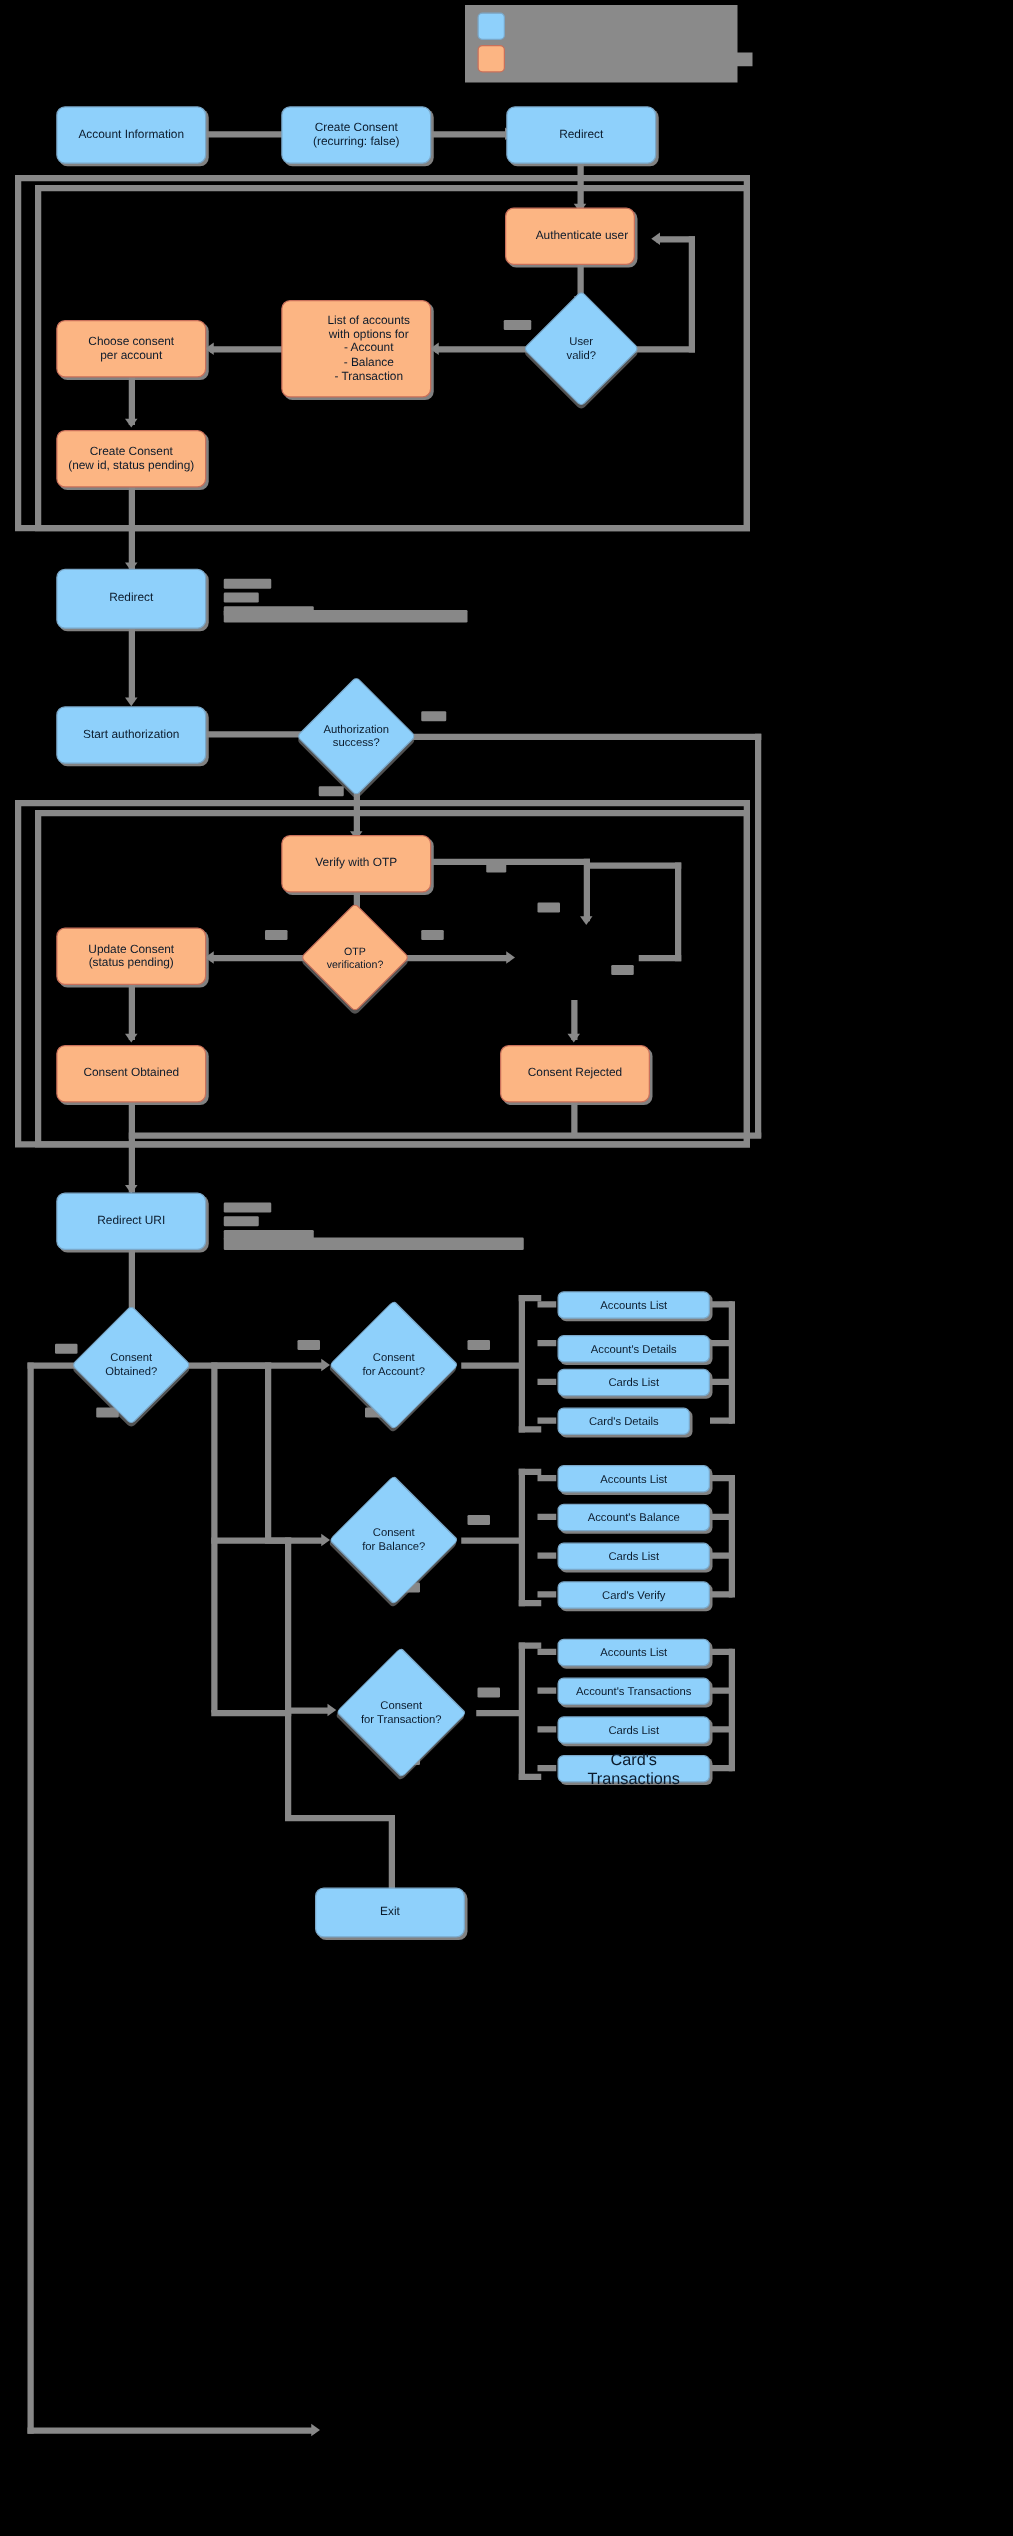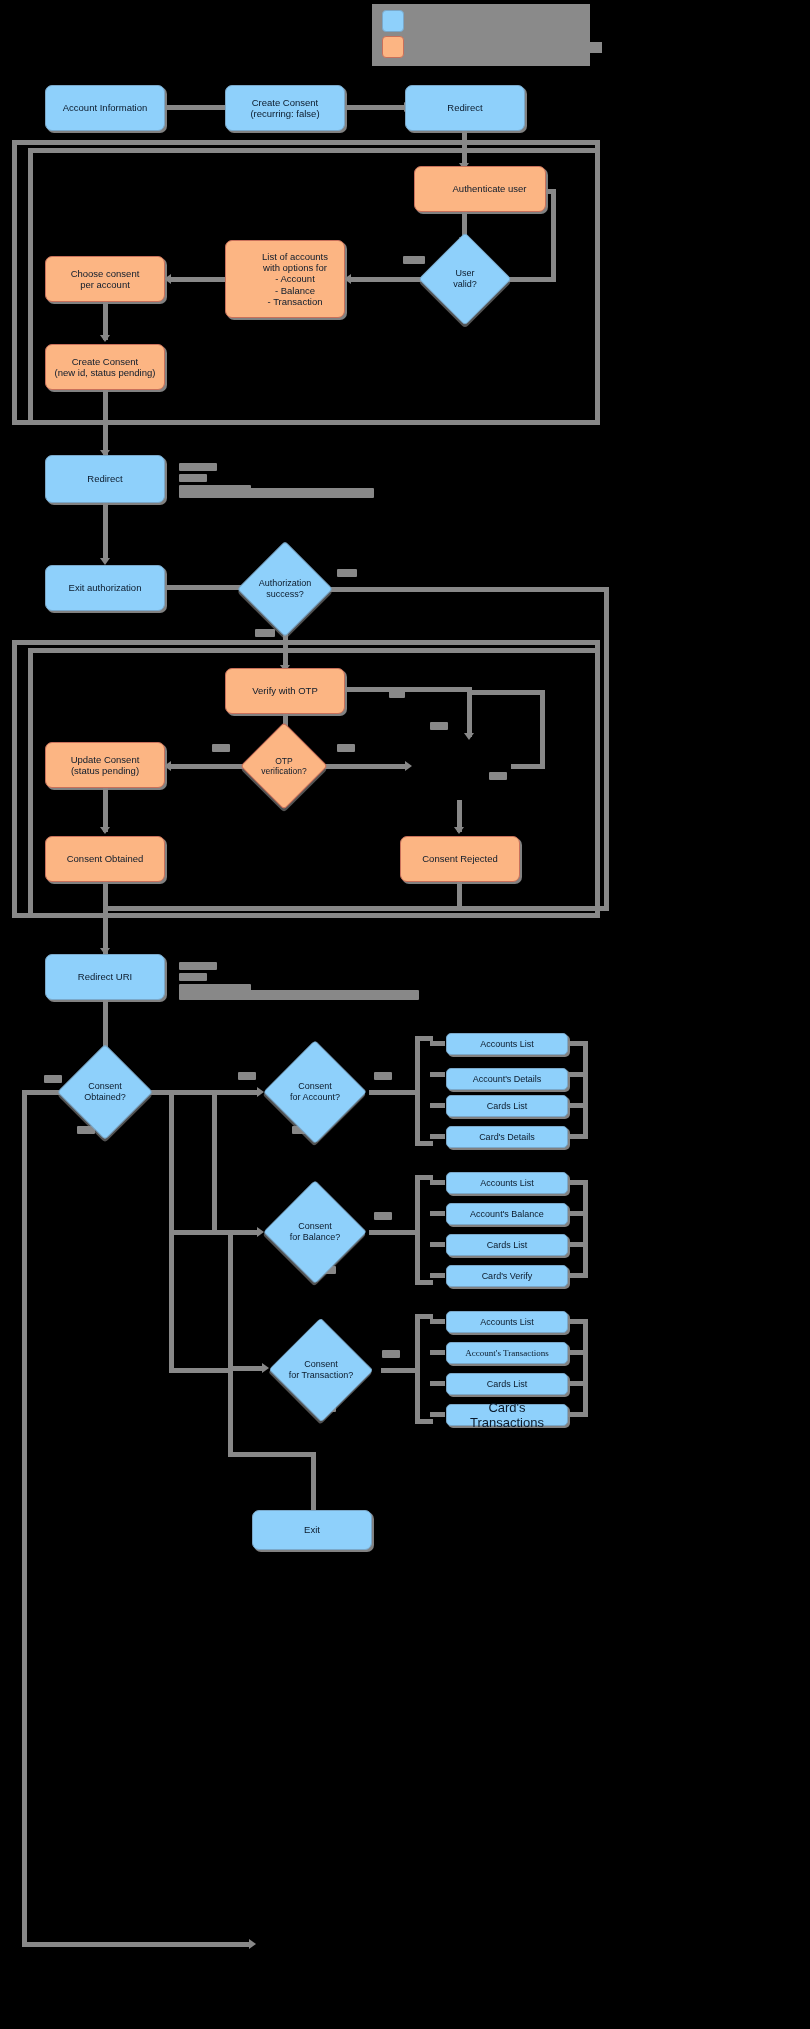--- a/index.html
+++ b/index.html
@@ -109,21 +109,21 @@
   <div class="node blue" style="left:405px;top:85px;width:120px;height:46px;font-size:9.5px;">
     <span class="lbl">Redirect</span>
   </div>
 
   <div class="frame" style="left:12px;top:140px;width:578px;height:275px;"></div>
   <div class="frame" style="left:28px;top:148px;width:562px;height:267px;"></div>
 
   <div class="ln" style="left:462px;top:131px;width:5px;height:37px;"></div>
   <div class="arrow ar-d" style="left:459px;top:163px;"></div>
 
-  <div class="node orange" style="left:414px;top:166px;width:132px;height:46px;font-size:9.5px;padding-left:19px;">
+  <div class="node orange" style="left:404px;top:166px;width:104px;height:46px;font-size:9.5px;padding-left:19px;">
     <span class="lbl">Authenticate user</span>
   </div>
 
   <div class="ln" style="left:462px;top:212px;width:5px;height:30px;"></div>
   <div class="arrow ar-d" style="left:459px;top:237px;"></div>
 
   <div class="diamond blue-d" style="left:432px;top:246px;width:66px;height:66px;">
     <div class="shape"></div>
     <div class="dlbl" style="font-size:9px;">User
 valid?</div>
@@ -171,21 +171,21 @@
 
   <div class="redact" style="left:179px;top:463px;width:38px;height:8px;"></div>
   <div class="redact" style="left:179px;top:474px;width:28px;height:8px;"></div>
   <div class="redact" style="left:179px;top:485px;width:72px;height:8px;"></div>
   <div class="redact" style="left:179px;top:488px;width:195px;height:10px;"></div>
 
   <div class="ln" style="left:103px;top:503px;width:5px;height:58px;"></div>
   <div class="arrow ar-d" style="left:100px;top:558px;"></div>
 
   <div class="node blue" style="left:45px;top:565px;width:120px;height:46px;font-size:9.5px;">
-    <span class="lbl">Exit authorization</span>
+    <span class="lbl">Start authorization</span>
   </div>
 
   <div class="ln" style="left:165px;top:585px;width:85px;height:5px;"></div>
   <div class="arrow ar-r" style="left:247px;top:582px;"></div>
 
   <div class="diamond blue-d" style="left:251px;top:555px;width:68px;height:68px;">
     <div class="shape"></div>
     <div class="dlbl" style="font-size:9px;">Authorization
 success?</div>
   </div>
@@ -307,21 +307,21 @@
 
   <div class="node blue ep" style="left:446px;top:1033px;width:122px;height:22px;font-size:9px;border-radius:5px;">
     <span class="lbl">Accounts List</span>
   </div>
   <div class="node blue ep" style="left:446px;top:1068px;width:122px;height:22px;font-size:9px;border-radius:5px;">
     <span class="lbl">Account's Details</span>
   </div>
   <div class="node blue ep" style="left:446px;top:1095px;width:122px;height:22px;font-size:9px;border-radius:5px;">
     <span class="lbl">Cards List</span>
   </div>
-  <div class="node blue ep" style="left:446px;top:1126px;width:122px;height:22px;font-size:9px;border-radius:5px;">
+  <div class="node blue ep" style="left:446px;top:1126px;width:106px;height:22px;font-size:9px;border-radius:5px;">
     <span class="lbl">Card's Details</span>
   </div>
 
   <div class="ln" style="left:568px;top:1041px;width:18px;height:5px;"></div>
   <div class="ln" style="left:568px;top:1072px;width:18px;height:5px;"></div>
   <div class="ln" style="left:568px;top:1103px;width:18px;height:5px;"></div>
   <div class="ln" style="left:568px;top:1134px;width:18px;height:5px;"></div>
   <div class="ln" style="left:583px;top:1041px;width:5px;height:98px;"></div>
 
   <div class="ln" style="left:212px;top:1090px;width:5px;height:142px;"></div>
@@ -383,21 +383,21 @@
   <div class="ln" style="left:415px;top:1314px;width:18px;height:5px;"></div>
   <div class="ln" style="left:415px;top:1419px;width:18px;height:5px;"></div>
   <div class="ln" style="left:430px;top:1319px;width:15px;height:5px;"></div>
   <div class="ln" style="left:430px;top:1350px;width:15px;height:5px;"></div>
   <div class="ln" style="left:430px;top:1381px;width:15px;height:5px;"></div>
   <div class="ln" style="left:430px;top:1412px;width:15px;height:5px;"></div>
 
   <div class="node blue ep" style="left:446px;top:1311px;width:122px;height:22px;font-size:9px;border-radius:5px;">
     <span class="lbl">Accounts List</span>
   </div>
-  <div class="node blue ep" style="left:446px;top:1342px;width:122px;height:22px;font-size:9px;border-radius:5px;font-family:Liberation Serif, serif;">
+  <div class="node blue ep" style="left:446px;top:1342px;width:122px;height:22px;font-size:9px;border-radius:5px;">
     <span class="lbl">Account's Transactions</span>
   </div>
   <div class="node blue ep" style="left:446px;top:1373px;width:122px;height:22px;font-size:9px;border-radius:5px;">
     <span class="lbl">Cards List</span>
   </div>
   <div class="node blue ep" style="left:446px;top:1404px;width:122px;height:22px;font-size:13px;border-radius:5px;">
     <span class="lbl">Card's Transactions</span>
   </div>
 
   <div class="ln" style="left:568px;top:1319px;width:18px;height:5px;"></div>

